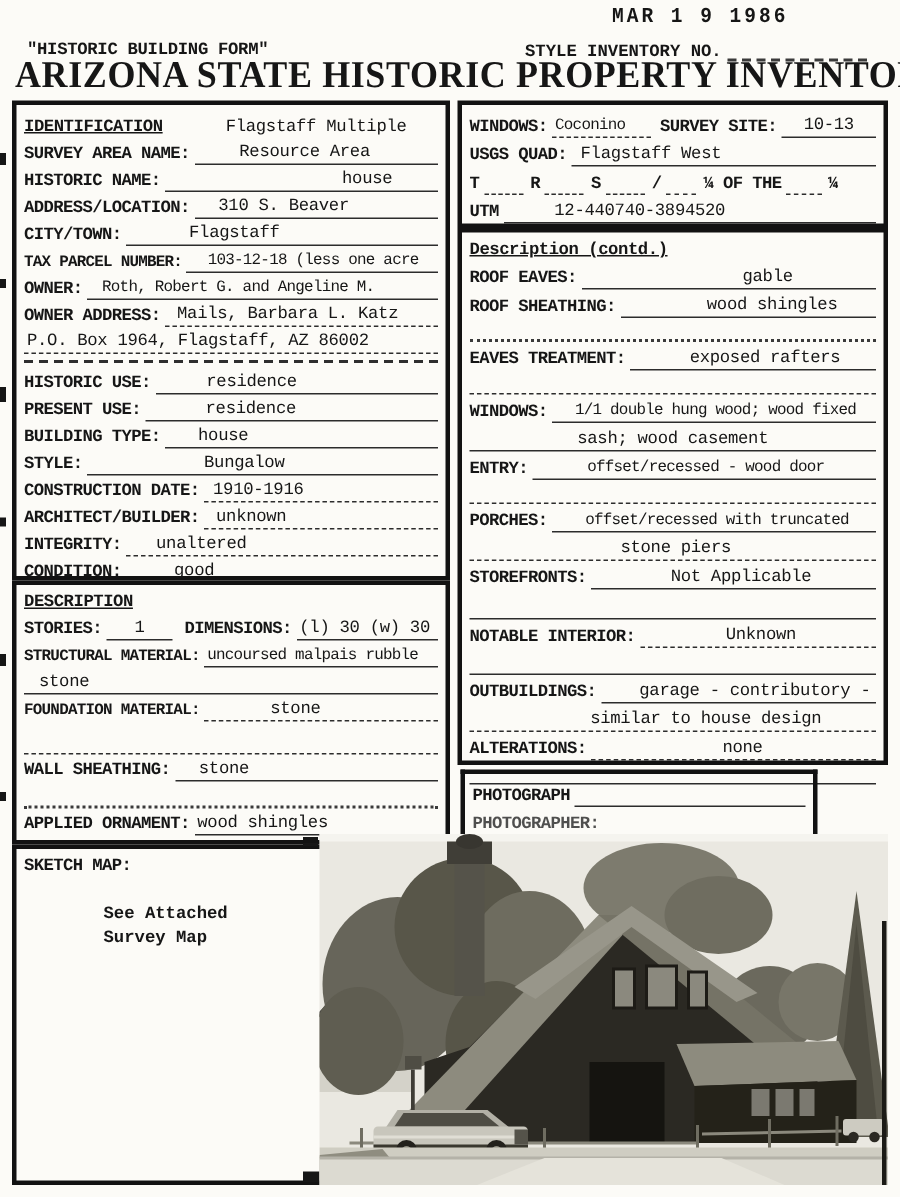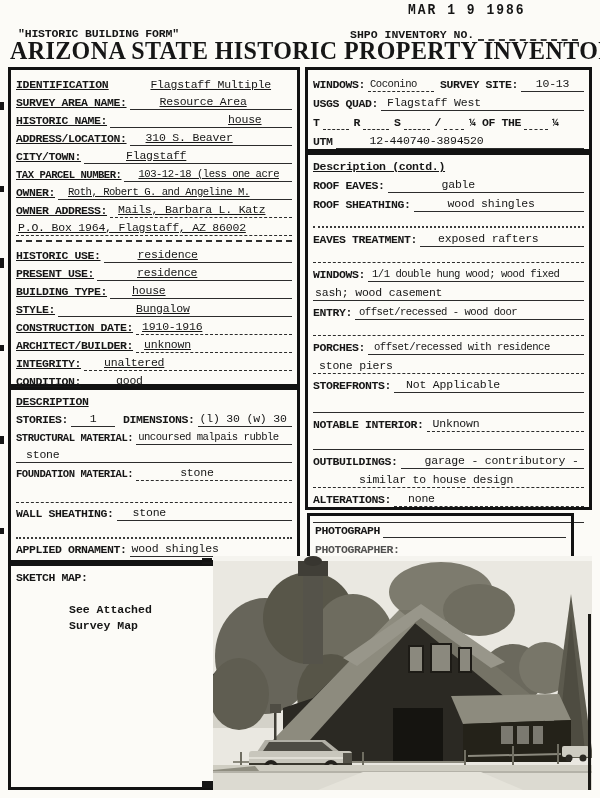--- a/index.html
+++ b/index.html
@@ -36,26 +36,26 @@
   .art{position:absolute;background:#161616;}
 </style>
 </head>
 <body>
 
 <div class="page">
 
   <div class="stamp">MAR 1 9 1986</div>
   <div class="form-label">"HISTORIC BUILDING FORM"</div>
   <div class="shpo">
-    <span>SHPO INVENTORY NO.</span>
+    <span>STYLE INVENTORY NO.</span>
     <span class="blank"></span>
   </div>
   <div class="title">ARIZONA STATE HISTORIC PROPERTY INVENTORY</div>
 
-  <div class="box" style="left:8px;top:67px;width:292px;height:320px;text-decoration:underline;">
+  <div class="box" style="left:8px;top:67px;width:292px;height:320px;">
     <div class="row h19">
       <span class="sec">IDENTIFICATION</span>
       <span class="val nl" style="padding-left:42px;">Flagstaff Multiple</span>
     </div>
     <div class="row">
       <span class="lbl">SURVEY AREA NAME:</span>
       <span class="val" style="padding-left:30px;">Resource Area</span>
     </div>
     <div class="row">
       <span class="lbl">HISTORIC NAME:</span>
@@ -180,21 +180,21 @@
       <span class="lbl" style="padding-left:5px;">¼ OF THE</span>
       <span class="val u-dash" style="flex:0 0 20px;"></span>
       <span class="lbl" style="padding-left:4px;">¼</span>
     </div>
     <div class="row h19">
       <span class="lbl">UTM</span>
       <span class="val" style="padding-left:34px;">12-440740-3894520</span>
     </div>
   </div>
 
-  <div class="box" style="left:305px;top:152px;width:287px;height:358px;">
+  <div class="box" style="left:305px;top:152px;width:287px;height:358px;text-align:center;">
     <div class="row h16">
       <span class="sec">Description (contd.)</span>
     </div>
     <div class="row h19">
       <span class="lbl">ROOF EAVES:</span>
       <span class="val" style="padding-left:54px;">gable</span>
     </div>
     <div class="row h19">
       <span class="lbl">ROOF SHEATHING:</span>
       <span class="val" style="padding-left:34px;">wood shingles</span>
@@ -218,21 +218,21 @@
     </div>
     <div class="row h19">
       <span class="lbl">ENTRY:</span>
       <span class="val tight" style="padding-left:4px;">offset/recessed - wood door</span>
     </div>
     <div class="row blankrow" style="height:16px;">
       <span class="val u-dash"></span>
     </div>
     <div class="row h19">
       <span class="lbl">PORCHES:</span>
-      <span class="val tight" style="padding-left:6px;">offset/recessed with residence</span>
+      <span class="val tight" style="padding-left:6px;">offset/recessed with truncated</span>
     </div>
     <div class="row h19">
       <span class="val u-dash" style="padding-left:6px;">stone piers</span>
     </div>
     <div class="row h19">
       <span class="lbl">STOREFRONTS:</span>
       <span class="val" style="padding-left:12px;margin-top:48px;">Not Applicable</span>
     </div>
     <div class="row blankrow" style="height:20px;">
       <span class="val"></span>
@@ -253,21 +253,21 @@
     </div>
     <div class="row h19">
       <span class="lbl">ALTERATIONS:</span>
       <span class="val u-dash" style="padding-left:14px;">none</span>
     </div>
     <div class="row blankrow" style="height:16px;">
       <span class="val"></span>
     </div>
   </div>
 
-  <div class="box" style="left:307px;top:513px;width:267px;height:50px;border-bottom:none;">
+  <div class="box" style="left:307px;top:513px;width:238px;height:50px;border-bottom:none;">
     <div class="row h19">
       <span class="lbl">PHOTOGRAPH</span>
       <span class="val"></span>
     </div>
     <div class="row h19" style="opacity:.75;">
       <span class="lbl">PHOTOGRAPHER:</span>
     </div>
   </div>
 
   <div class="box" style="left:8px;top:563px;width:584px;height:227px;">

